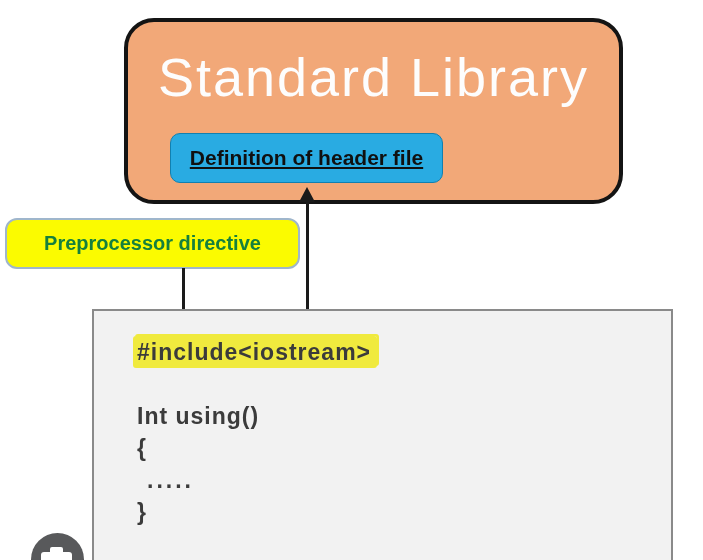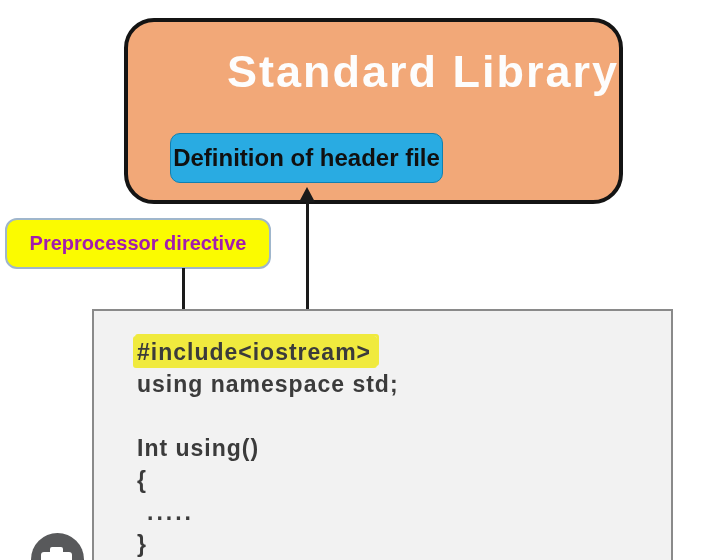--- a/index.html
+++ b/index.html
@@ -15,45 +15,45 @@
 
   
   .orange-box {
     left: 124px; top: 18px; width: 499px; height: 186px;
     background: #F2A878;
     border: 4px solid #141414;
     border-radius: 30px;
   }
   .orange-title {
     position: absolute; left: 0; right: 0; top: 24px;
-    text-align: right;
-    font-size: 45px; font-weight: 700;
+    text-align: center;
+    font-size: 54px; font-weight: 400;
     letter-spacing: 2px;
     color: #fdfdfd;
   }
 
   
   .blue-box {
     position: absolute; left: 42px; top: 111px;
     width: 273px; height: 50px;
     background: #29ABE2;
     border: 1px solid #1180B0;
     border-radius: 10px;
     display: flex; align-items: center; justify-content: center;
-    font-size: 24px; font-weight: bold; color: #101010;
+    font-size: 21px; font-weight: bold; color: #101010; text-decoration: underline;
   }
 
   
   .yellow-box {
-    left: 5px; top: 218px; width: 266px; height: 51px;
+    left: 5px; top: 218px; width: 295px; height: 51px;
     background: #FBFB00;
     border: 2px solid #9FB6CC;
     border-radius: 12px;
     display: flex; align-items: center; justify-content: center;
-    font-size: 20px; font-weight: bold; color: #a21caf;
+    font-size: 20px; font-weight: bold; color: #15803d;
   }
 
   
   .code-box {
     left: 92px; top: 309px; width: 581px; height: 265px;
     background: #F2F2F2;
     border: 2px solid #8A8A8A;
     border-bottom: none;
   }
   .code-content {
@@ -129,21 +129,20 @@
 </div>
 
 <div>
   <div class="abs arrow-head head-up"></div>
   <div class="abs arrow-stem stem-up"></div>
 </div>
 
 <div class="abs code-box">
   <div class="code-content">
     <div class="code-line"><span class="hl-mark">#include&lt;iostream&gt;</span></div>
-    <div class="code-line">using namespace std;</div>
     <div class="code-line"></div>
     <div class="code-line">Int using()</div>
     <div class="code-line">{</div>
     <div class="code-line dots">.....</div>
     <div class="code-line">}</div>
   </div>
 </div>
 
 <button class="abs overlay-circle">
   <span class="cam-bump"></span>

